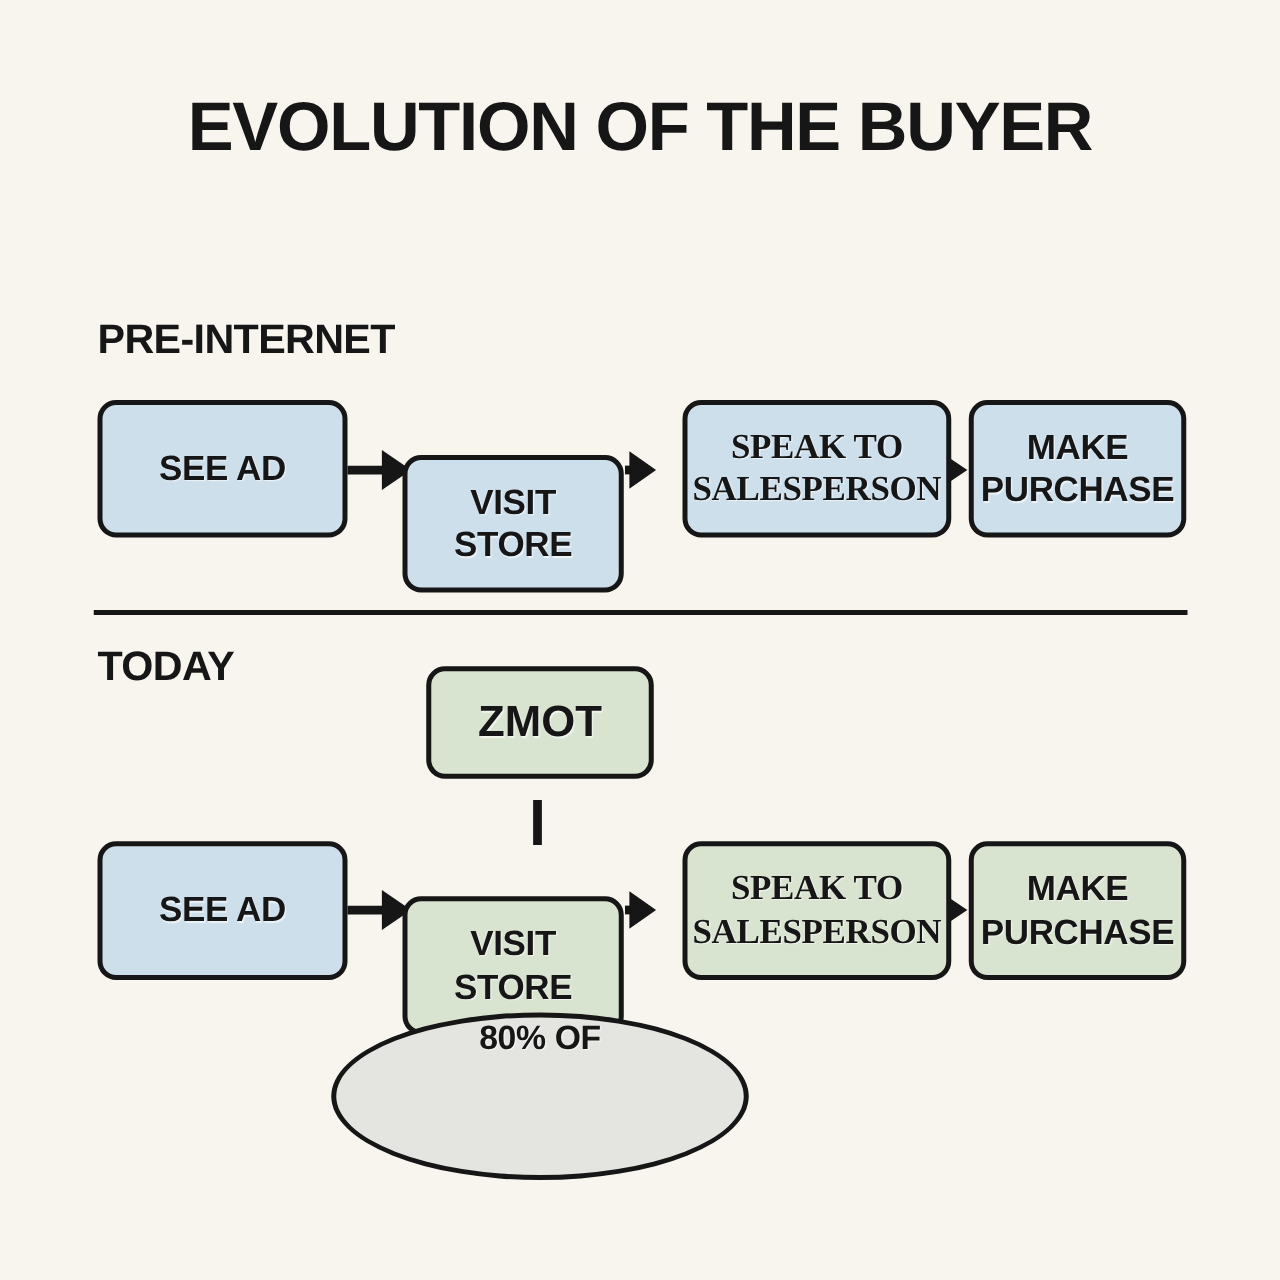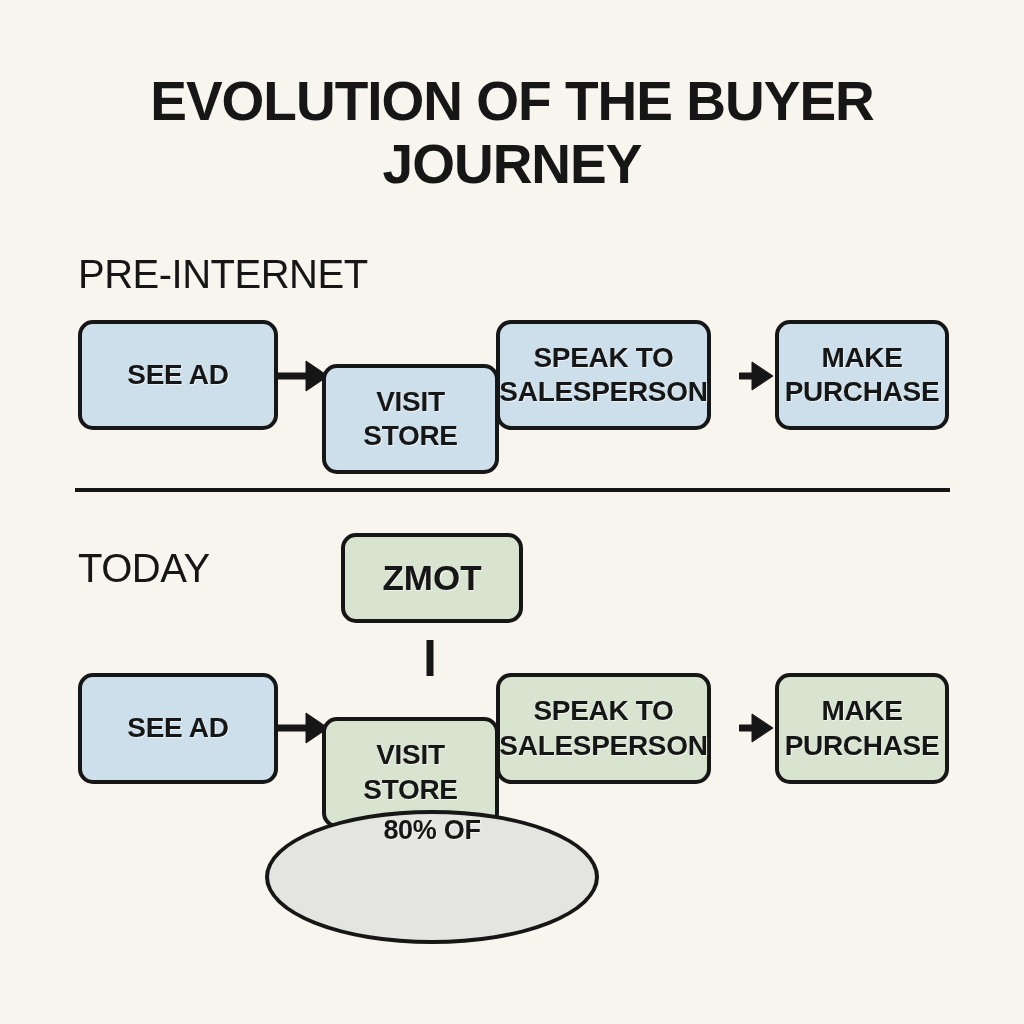--- a/index.html
+++ b/index.html
@@ -23,43 +23,43 @@
 
   .title{
     position:absolute;left:0;top:70px;width:1024px;
     text-align:center;font-weight:bold;font-size:55px;line-height:1.14;
     letter-spacing:-1px;color:var(--ink);
   }
   .title .tline{display:block;}
 
   .section-label{
     position:absolute;left:78px;
-    font-weight:normal;font-size:40px;letter-spacing:-0.5px;color:var(--ink);
+    font-weight:bold;font-size:33px;letter-spacing:-0.5px;color:var(--ink);
   }
   .label-pre{top:252px;}
-  .label-today{top:546px;text-align:center;}
+  .label-today{top:514px;text-align:center;}
 
   .box{
     position:absolute;
     border:4px solid var(--ink);
     border-radius:15px;
     display:flex;flex-direction:column;align-items:center;justify-content:center;
     font-weight:bold;font-size:28px;line-height:1.22;
     text-align:center;letter-spacing:-0.3px;
     text-shadow:1px 1px 1px rgba(255,255,255,0.65);
   }
   .ln:empty{display:none;}
   .tone-blue{background:var(--box-blue);}
   .tone-green{background:var(--box-green);}
 
   .row1{top:320px;height:110px;}
   .row2{top:673px;height:111px;}
   .c1{left:78px;width:200px;}
   .c2{left:322px;width:177px;margin-top:44px;}
-  .c3{left:496px;width:215px;}
+  .c3{left:546px;width:215px;font-family:Liberation Serif, serif;}
   .c4{left:775px;width:174px;}
 
   .zmot{
     left:341px;top:533px;width:182px;height:90px;
     font-size:35px;letter-spacing:0;
   }
   .ellipse{
     position:absolute;left:265px;top:810px;width:334px;height:134px;
     background:var(--ellipse-gray);
     border:4px solid var(--ink);
@@ -94,21 +94,20 @@
       <line x1="739" y1="728" x2="754" y2="728" stroke-width="7"></line>
       <polygon points="752,714 752,742 773,728"></polygon>
 
       <line x1="430" y1="640" x2="430" y2="676" stroke-width="7"></line>
       <line x1="430" y1="781" x2="430" y2="815" stroke-width="7"></line>
     </g>
   </svg>
 
   <h1 class="title">
     <span class="tline">EVOLUTION OF THE BUYER</span>
-    <span class="tline">JOURNEY</span>
   </h1>
 
   <div class="section-label label-pre">PRE-INTERNET</div>
 
   <div class="box row1 c1 tone-blue">
     <span class="ln">SEE AD</span>
 
   </div>
   <div class="box row1 c2 tone-blue">
     <span class="ln">VISIT</span>

